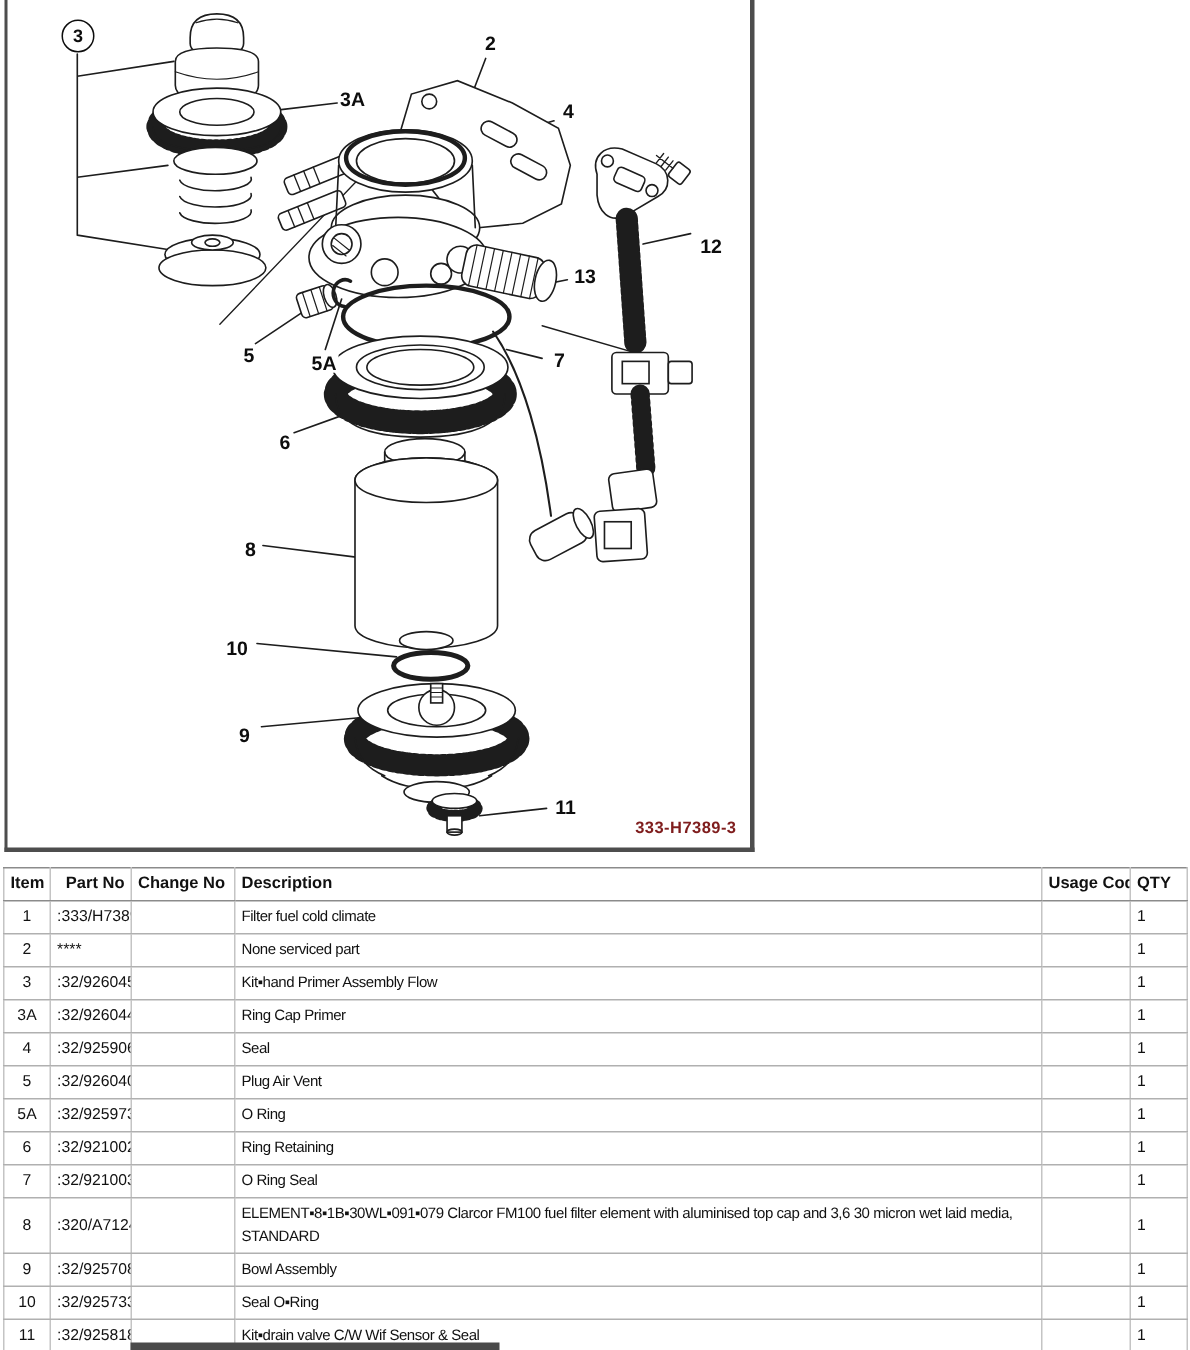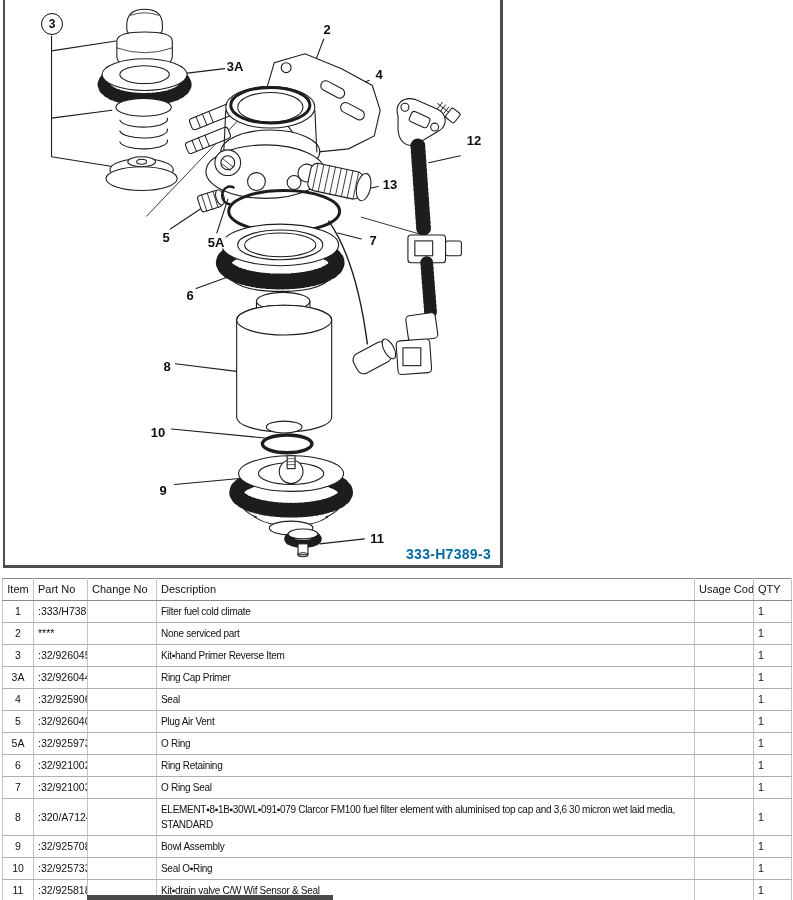--- a/index.html
+++ b/index.html
@@ -19,34 +19,34 @@
     position:absolute; transform:translate(-50%,-50%);
     font-weight:bold; font-size:13px; line-height:13px; color:#0d0d0d;
     background:#fff; padding:0 1px; white-space:nowrap;
   }
   .callout.circled {
     width:22px; height:22px; border:1.6px solid #0d0d0d; border-radius:50%;
     display:flex; align-items:center; justify-content:center; padding:0; font-size:12px;
   }
   .drawing-number {
     position:absolute; right:7px; top:546px;
-    font-weight:bold; font-size:14px; letter-spacing:.3px; color:#0369a1; background:#fff; padding:0 2px;
+    font-weight:bold; font-size:11px; letter-spacing:.3px; color:#7f1d1d; background:#fff; padding:0 2px;
   }
 
   
   .table-wrap { position:absolute; left:2px; top:578px; width:789px; }
   table { border-collapse:collapse; table-layout:fixed; width:789px;
           border:1px solid #9a9a9a; background:#fff; }
   th, td { border:1px solid #c4c4c4; border-top:1px solid #b0b0b0; border-bottom:1px solid #b0b0b0;
            font-size:10.5px; line-height:13px; padding:3px 4px; vertical-align:middle;
            overflow:hidden; white-space:nowrap; }
-  thead th { font-weight:normal; font-size:11px; padding:4px 4px;
+  thead th { font-weight:bold; font-size:11px; padding:4px 4px;
              border-top:1px solid #8b8b8b; border-bottom:1px solid #8b8b8b; text-align:left; }
   th.c-item, td.c-item { text-align:center; }
-  th.c-part { text-align:left; }
+  th.c-part { text-align:right; }
   td.c-part { text-align:left; }
   th.c-change { text-align:left; }
   th.c-qty, td.c-qty { text-align:left; }
   td.c-desc { white-space:normal; font-size:10px; letter-spacing:-0.3px; }
   td.c-desc div { line-height:15px; }
 
   .bottom-partial-bar {
     position:absolute; left:87px; top:895px; width:246px; height:5px; background:#4a4a4a;
   }
 </style>
@@ -193,21 +193,21 @@
           <rect x="402" y="350" width="18" height="18" fill="#fff"></rect>
         </g>
       </g>
     </svg>
 
     <div class="callout-layer">
         <div class="callout circled" style="left: 47px; top: 24px;">3</div>
         <div class="callout" style="left: 230px; top: 66px;">3A</div>
         <div class="callout" style="left: 322px; top: 29px;">2</div>
         <div class="callout" style="left: 374px; top: 74px;">4</div>
-        <div class="callout" style="left: 469px; top: 140px;">12</div>
+        <div class="callout" style="left: 469px; top: 164px;">12</div>
         <div class="callout" style="left: 385px; top: 184px;">13</div>
         <div class="callout" style="left: 161px; top: 237px;">5</div>
         <div class="callout" style="left: 211px; top: 242px;">5A</div>
         <div class="callout" style="left: 368px; top: 240px;">7</div>
         <div class="callout" style="left: 185px; top: 295px;">6</div>
         <div class="callout" style="left: 162px; top: 366px;">8</div>
         <div class="callout" style="left: 153px; top: 432px;">10</div>
         <div class="callout" style="left: 158px; top: 490px;">9</div>
         <div class="callout" style="left: 372px; top: 538px;">11</div>
       </div>
@@ -254,21 +254,21 @@
               <div>None serviced part</div>
             </td>
             <td class="c-usage"></td>
             <td class="c-qty">1</td>
           </tr>
           <tr>
             <td class="c-item">3</td>
             <td class="c-part">:32/926045</td>
             <td class="c-change"></td>
             <td class="c-desc">
-              <div>Kit▪hand Primer Reverse Item</div>
+              <div>Kit▪hand Primer Assembly Flow</div>
             </td>
             <td class="c-usage"></td>
             <td class="c-qty">1</td>
           </tr>
           <tr>
             <td class="c-item">3A</td>
             <td class="c-part">:32/926044</td>
             <td class="c-change"></td>
             <td class="c-desc">
               <div>Ring Cap Primer</div>

